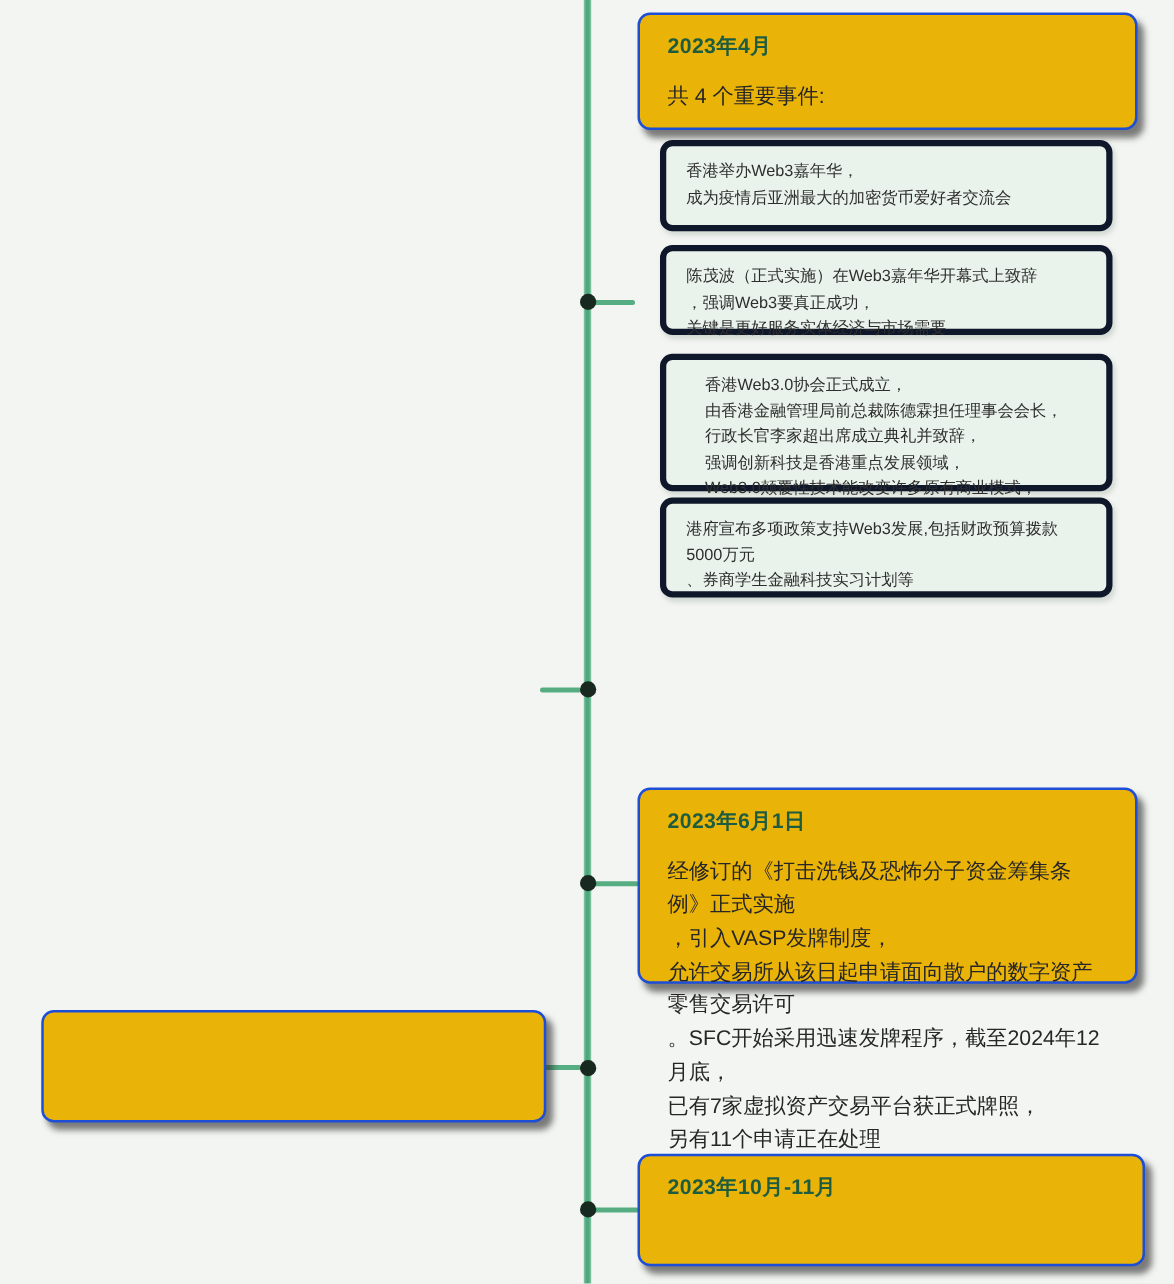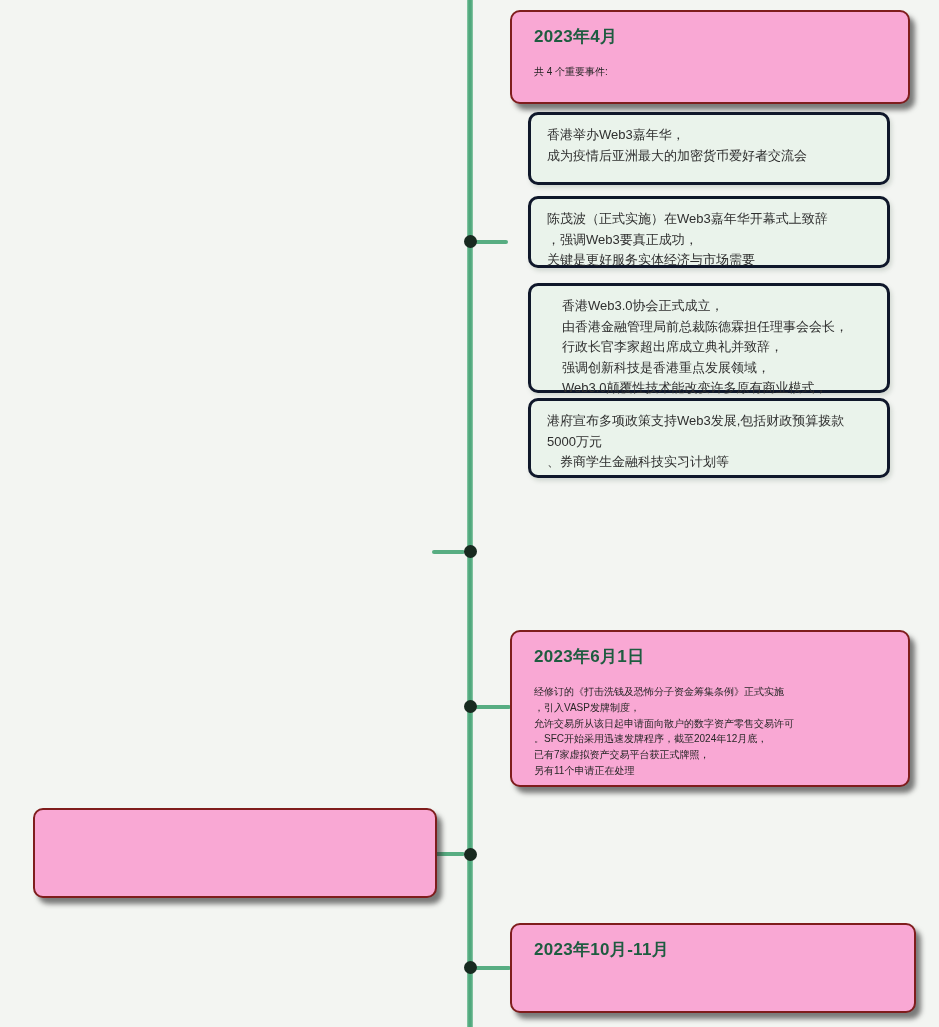--- a/index.html
+++ b/index.html
@@ -30,46 +30,46 @@
   }
   .dot {
     position: absolute;
     width: 13px;
     height: 13px;
     border-radius: 50%;
     background: #182a20;
   }
   .card {
     position: absolute;
-    background: #f9a8d4;
-    border: 2px solid #7f1d1d;
+    background: #eab308;
+    border: 2px solid #1d4ed8;
     border-radius: 10px;
     box-shadow: 5px 6px 5px rgba(40, 40, 40, 0.6);
     padding: 13px 22px;
   }
   .card-title {
     font-size: 17px;
     font-weight: 700;
     color: #1e5c40;
     letter-spacing: 0.3px;
     margin-bottom: 9px;
   }
   .card-body {
-    font-size: 10px;
+    font-size: 17px;
     line-height: 1.58;
     color: #262626;
     white-space: pre-line;
     margin-top: 16px;
   }
   .subcard {
     position: absolute;
     left: 528px;
     width: 362px;
     background: #eaf3eb;
-    border: 3px solid #0f172a;
+    border: 5px solid #0f172a;
     border-radius: 10px;
     padding: 10px 16px;
     box-shadow: 2px 3px 4px rgba(110, 130, 115, 0.25);
   }
   .subcard-text {
     font-size: 13px;
     line-height: 1.58;
     color: #2e2e2e;
     white-space: pre-line;
   }

